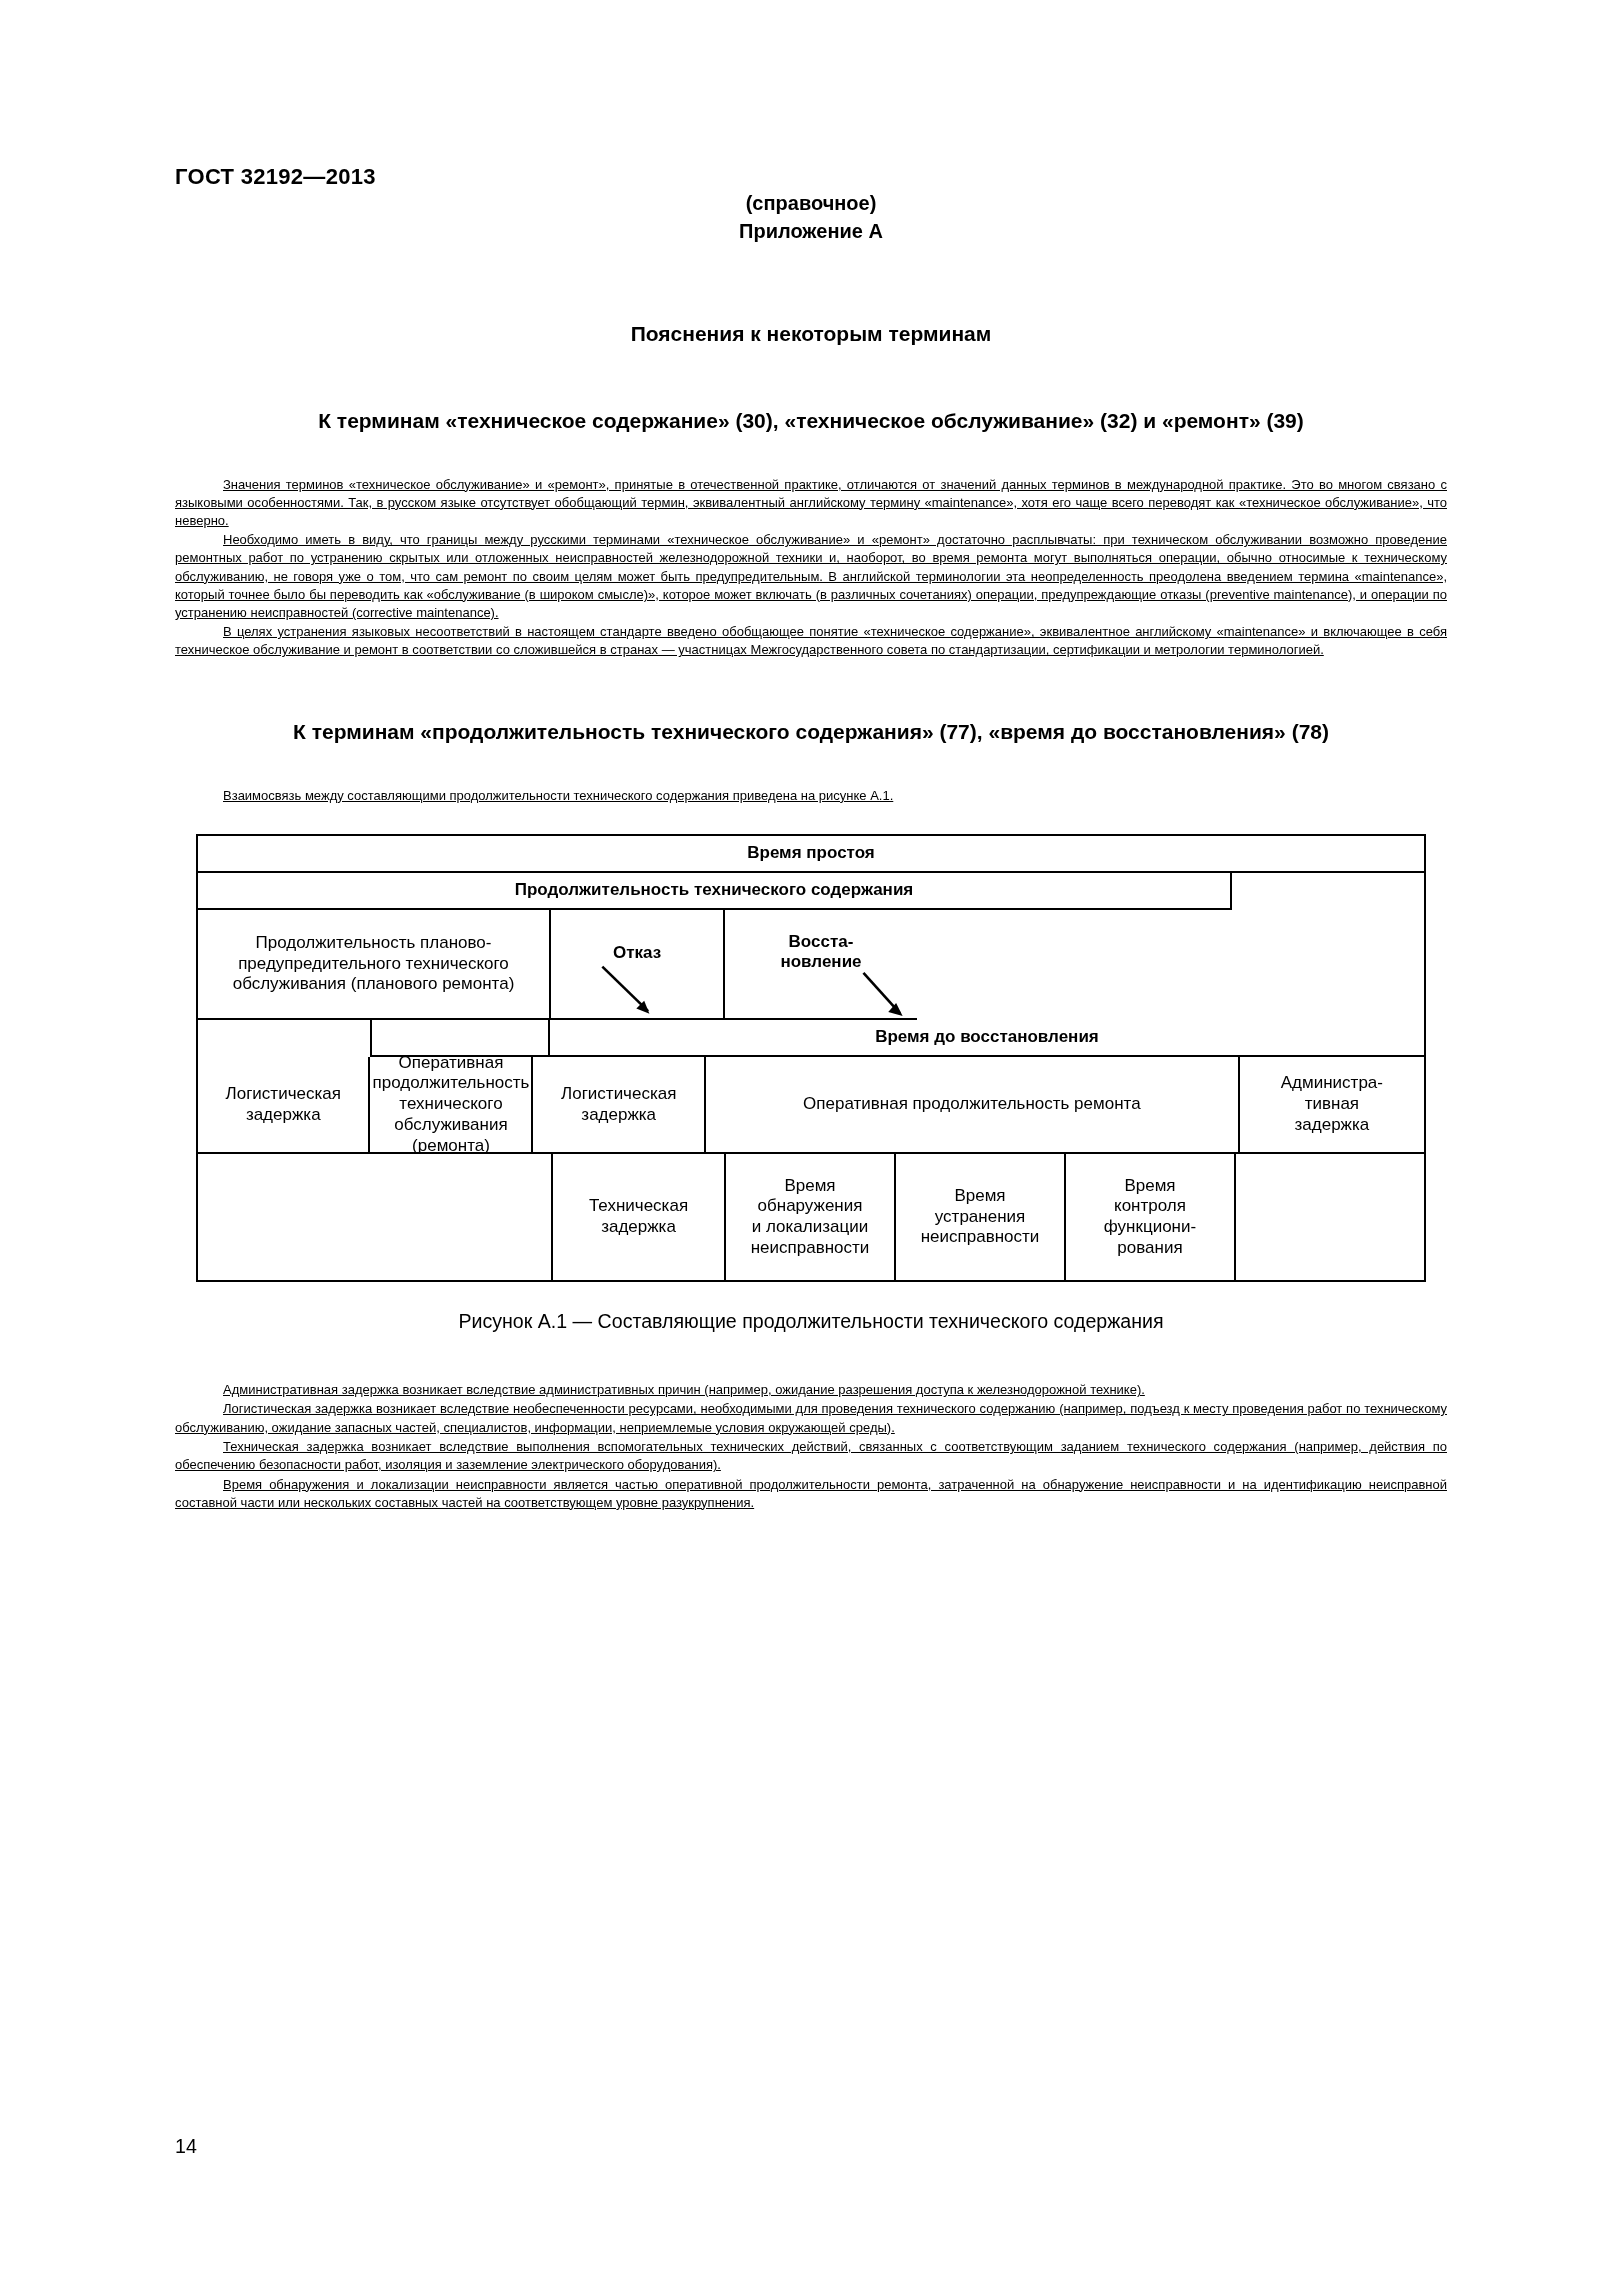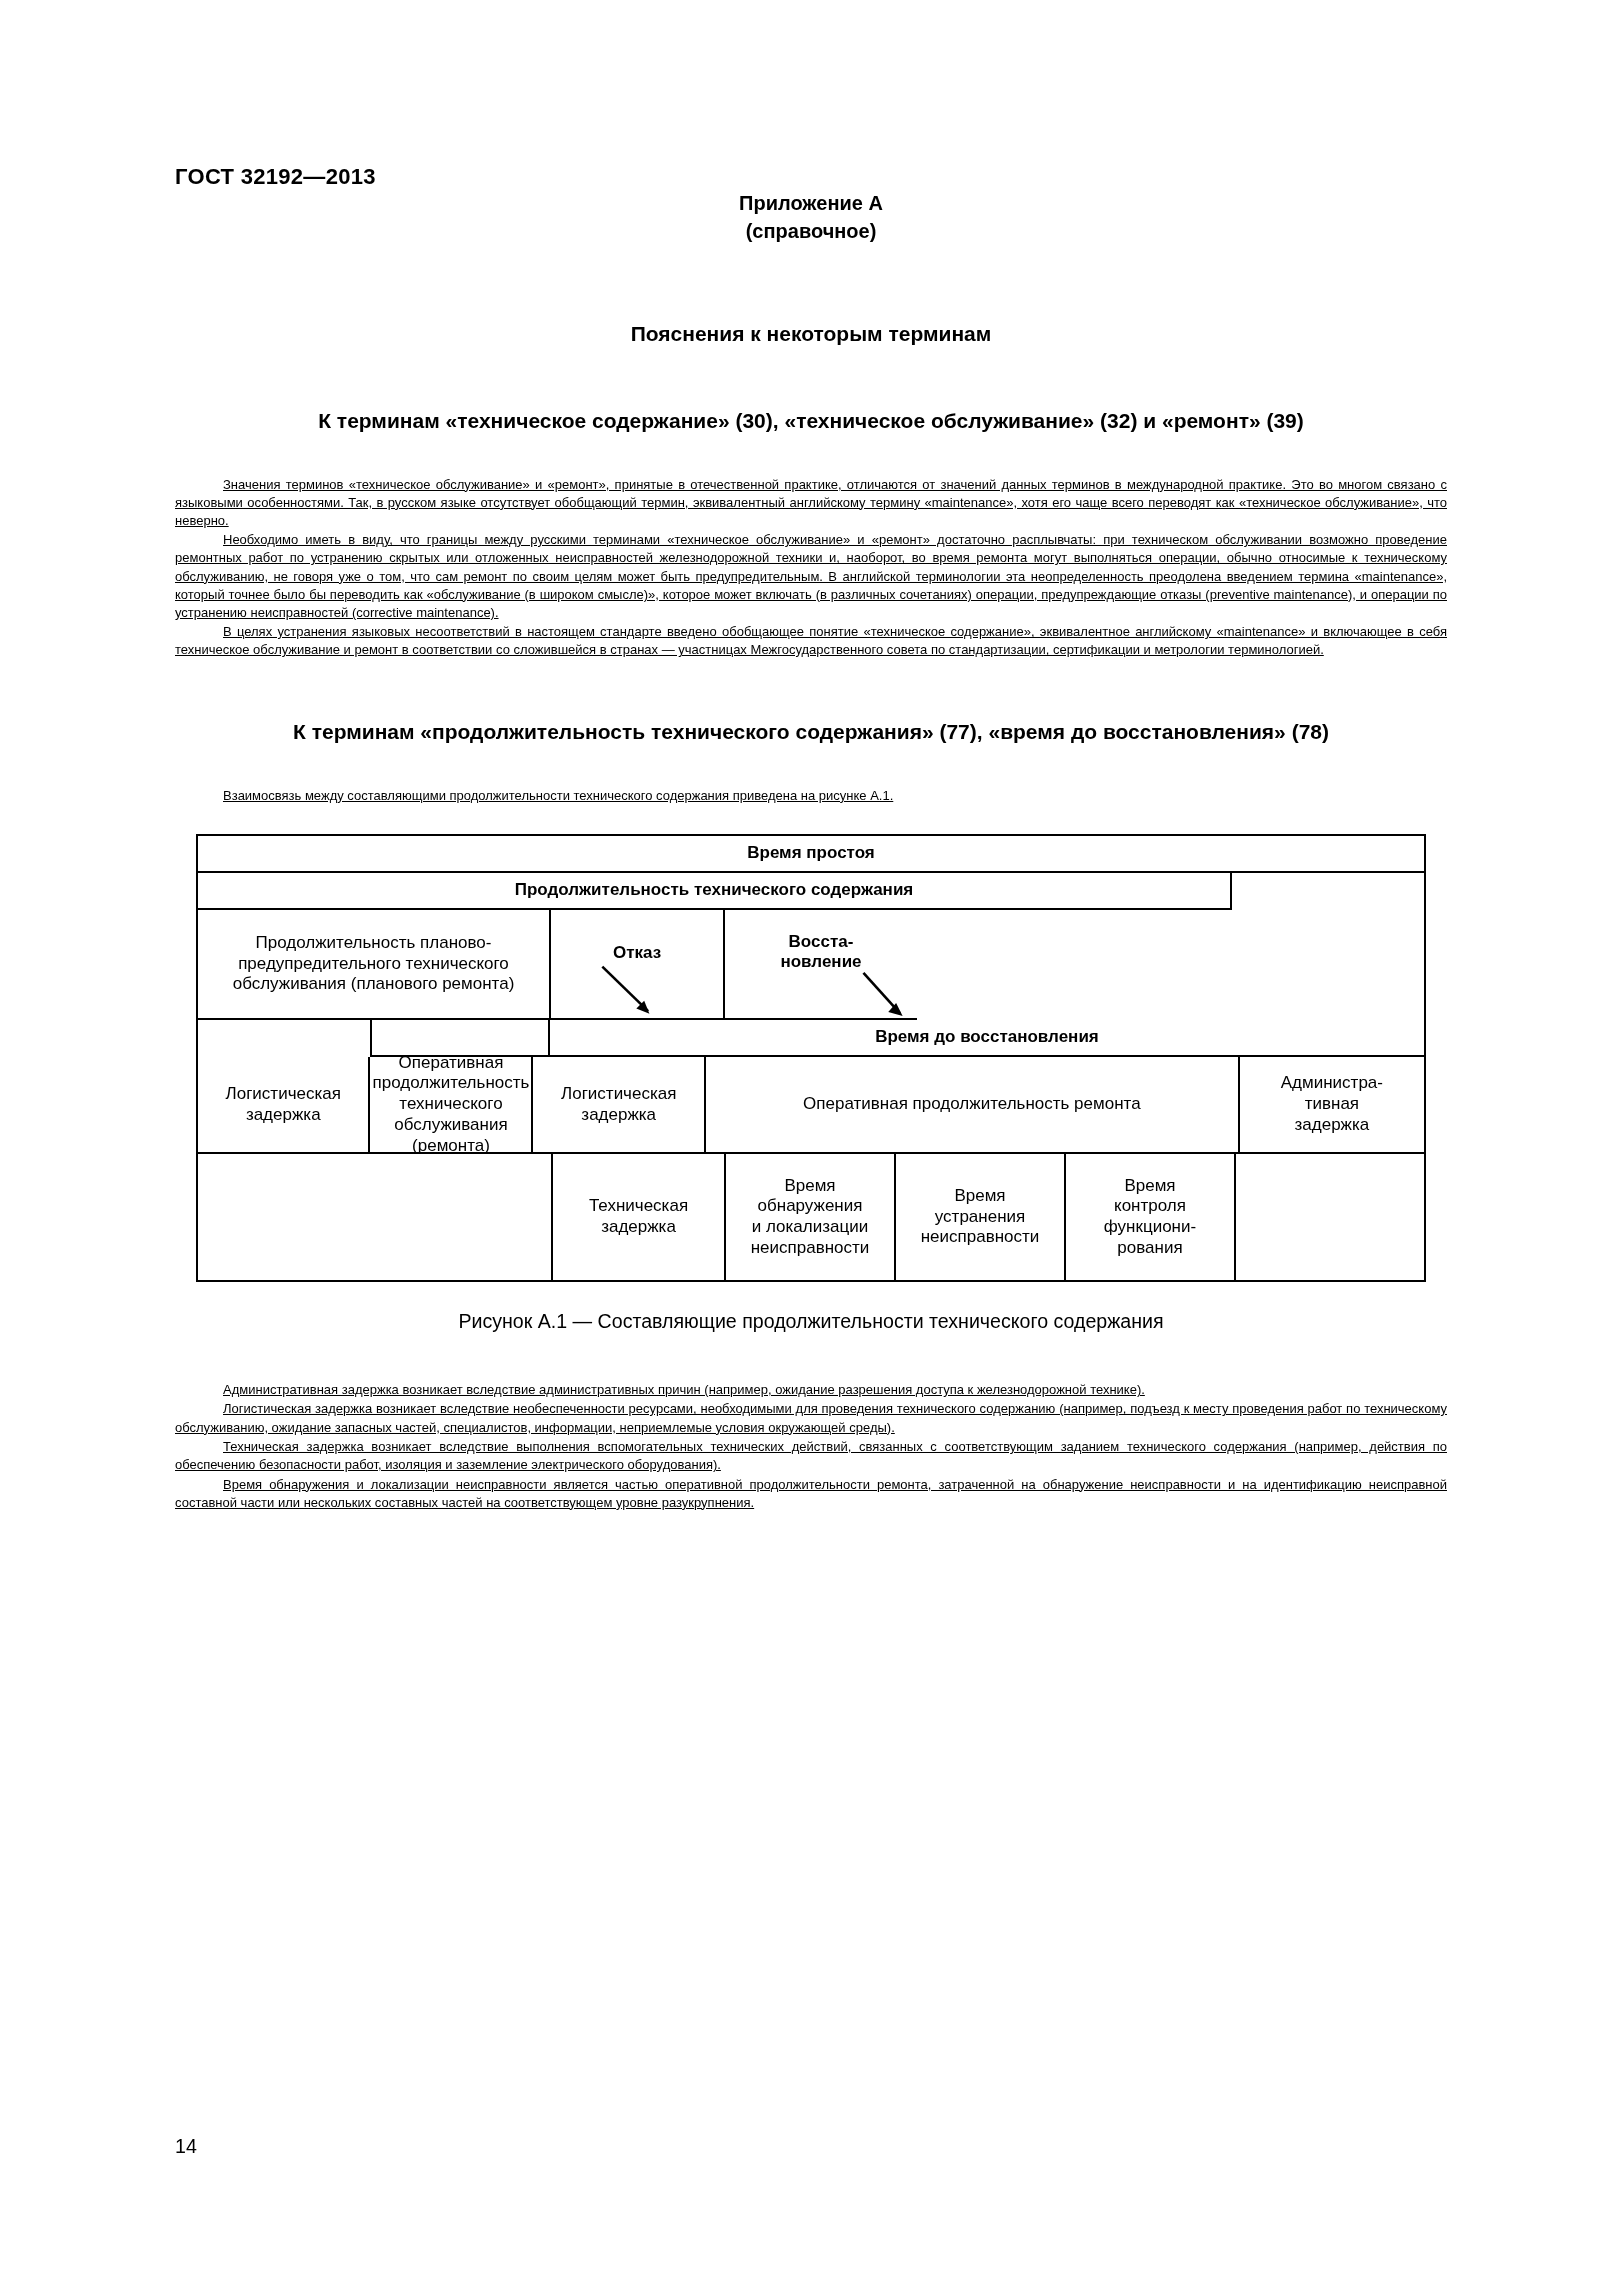--- a/index.html
+++ b/index.html
@@ -125,22 +125,22 @@
 </head>
 <body>
 
 <div class="page">
 
   <div class="content">
 
     <div class="header-std">ГОСТ 32192—2013</div>
 
     <div class="annex-title center">
+      <div>(справочное)</div>
       <div>Приложение А</div>
-      <div>(справочное)</div>
     </div>
 
     <div class="section-title center">Пояснения к некоторым терминам</div>
 
     <div class="subsection-title center">К терминам «техническое содержание» (30), «техническое обслуживание» (32) и «ремонт» (39)</div>
 
     <p class="body">Значения терминов «техническое обслуживание» и «ремонт», принятые в отечественной практике, отличаются от значений данных терминов в международной практике. Это во многом связано с языковыми особенностями. Так, в русском языке отсутствует обобщающий термин, эквивалентный английскому термину «maintenance», хотя его чаще всего переводят как «техническое обслуживание», что неверно.</p>
     <p class="body">Необходимо иметь в виду, что границы между русскими терминами «техническое обслуживание» и «ремонт» достаточно расплывчаты: при техническом обслуживании возможно проведение ремонтных работ по устранению скрытых или отложенных неисправностей железнодорожной техники и, наоборот, во время ремонта могут выполняться операции, обычно относимые к техническому обслуживанию, не говоря уже о том, что сам ремонт по своим целям может быть предупредительным. В английской терминологии эта неопределенность преодолена введением термина «maintenance», который точнее было бы переводить как «обслуживание (в широком смысле)», которое может включать (в различных сочетаниях) операции, предупреждающие отказы (preventive maintenance), и операции по устранению неисправностей (corrective maintenance).</p>
     <p class="body">В целях устранения языковых несоответствий в настоящем стандарте введено обобщающее понятие «техническое содержание», эквивалентное английскому «maintenance» и включающее в себя техническое обслуживание и ремонт в соответствии со сложившейся в странах — участницах Межгосударственного совета по стандартизации, сертификации и метрологии терминологией.</p>
 

